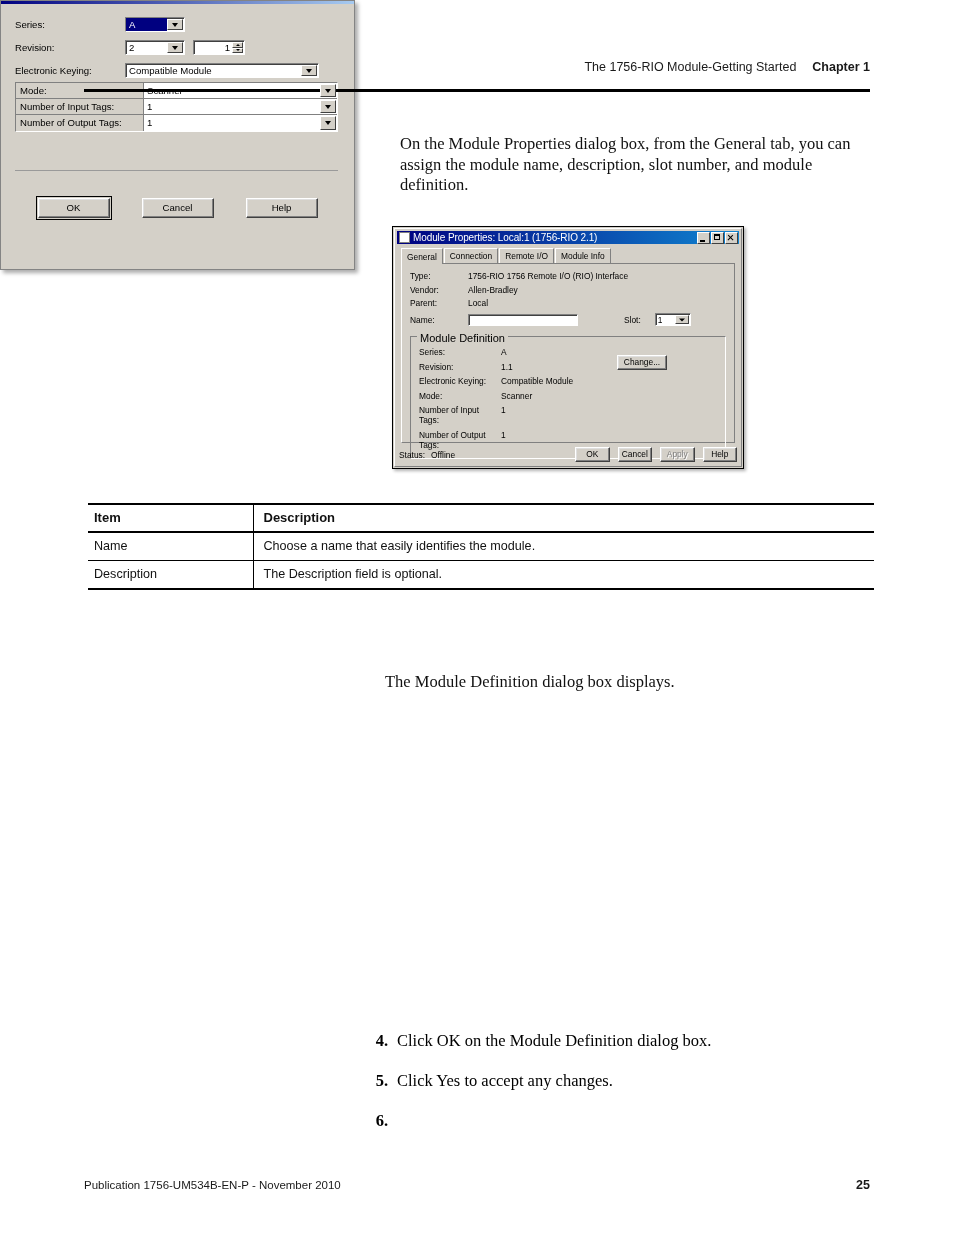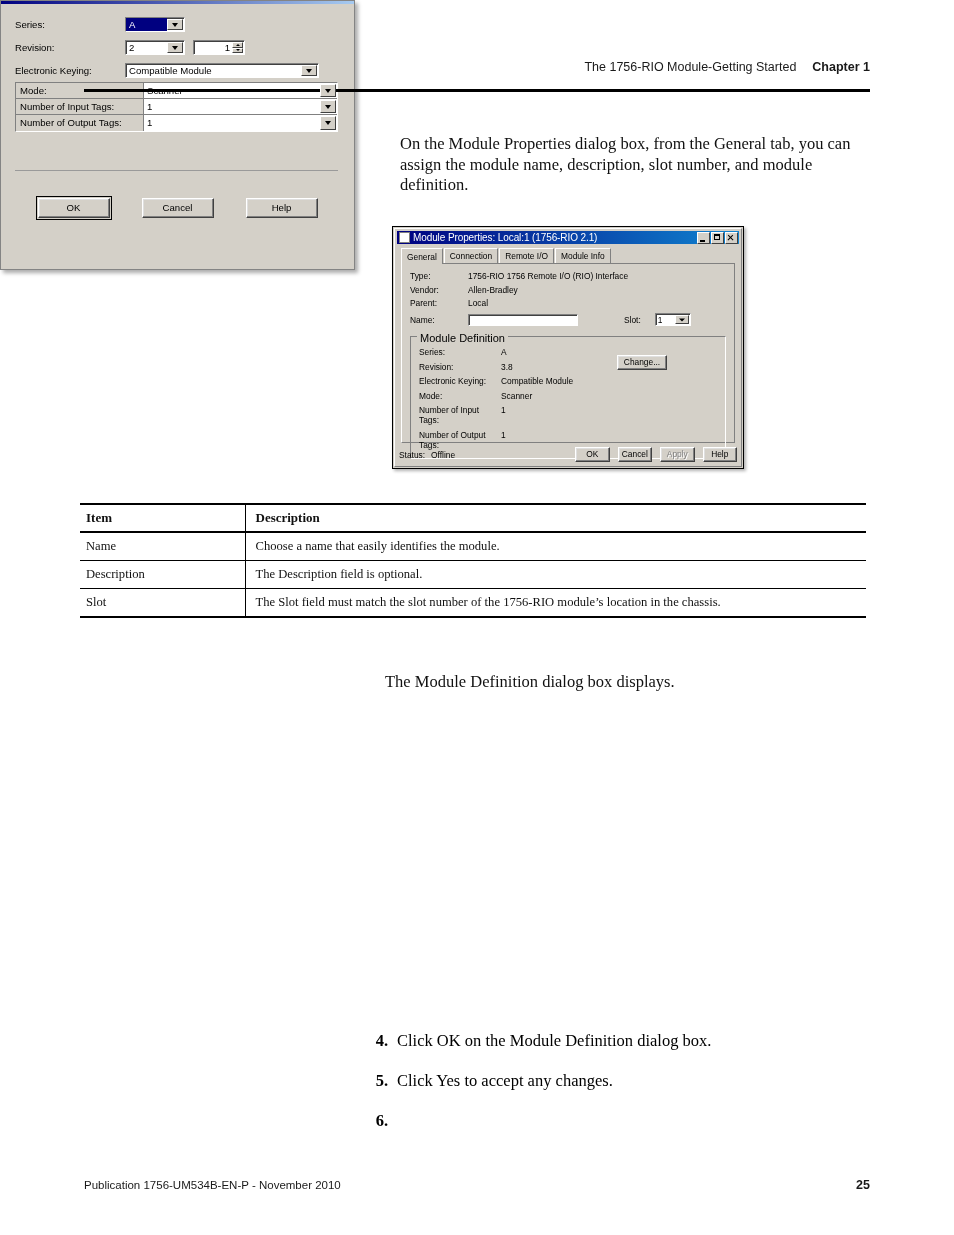--- a/index.html
+++ b/index.html
@@ -96,25 +96,25 @@
     color: #1a1a1a;
   }
   .footer .page-no {
     font-weight: bold;
     font-size: 12.5px;
   }
 
   
   .doc-table {
     position: absolute;
-    left: 80px;
+    left: 88px;
     top: 503px;
     width: 786px;
     border-collapse: collapse;
-    font-family: Liberation Serif, serif;
+    font-family: Liberation Sans, sans-serif;
     font-size: 12.6px;
     color: #111111;
   }
   .doc-table th, .doc-table td {
     text-align: left;
     vertical-align: top;
     padding: 5px 8px 6px 6px;
     line-height: 16px;
   }
   .doc-table col.c1 { width: 165px; }
@@ -641,21 +641,21 @@
         <span class="gb-title">Module Definition</span>
 
         <div class="btn" style="position:absolute; right:58px; top:18px; width:50px;">Change...</div>
 
         <div class="defrow">
           <span class="dlbl">Series:</span>
           <span class="dval">A</span>
         </div>
         <div class="defrow">
           <span class="dlbl">Revision:</span>
-          <span class="dval">3.8</span>
+          <span class="dval">1.1</span>
         </div>
         <div class="defrow">
           <span class="dlbl">Electronic Keying:</span>
           <span class="dval">Compatible Module</span>
         </div>
         <div class="defrow">
           <span class="dlbl">Mode:</span>
           <span class="dval">Scanner</span>
         </div>
         <div class="defrow">
@@ -692,24 +692,20 @@
     </tr>
   </thead>
   <tbody>
     <tr>
       <td>Name</td>
       <td class="col-div">Choose a name that easily identifies the module.</td>
     </tr>
     <tr>
       <td>Description</td>
       <td class="col-div">The Description field is optional.</td>
-    </tr>
-    <tr>
-      <td>Slot</td>
-      <td class="col-div">The Slot field must match the slot number of the 1756-RIO module’s location in the chassis.</td>
     </tr>
   </tbody>
 </table>
 
 <div class="para" id="module-def-caption">The Module Definition dialog box displays.</div>
 
 <div id="module-definition-dialog">
   <div class="md-topstrip"></div>
   <div class="md-body">
 

